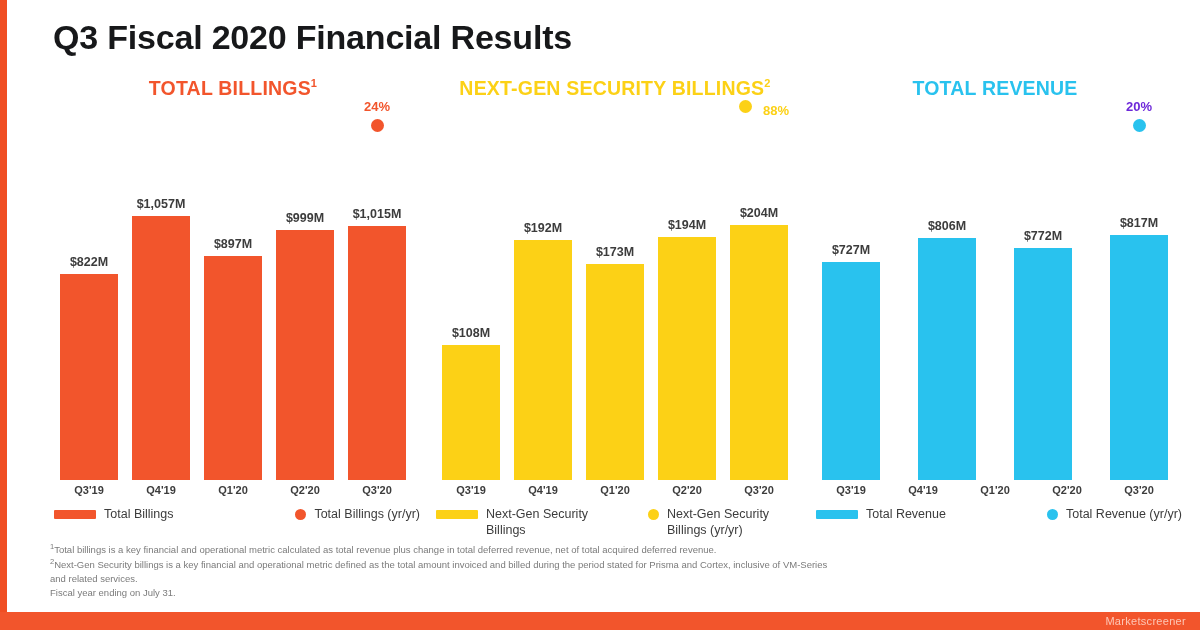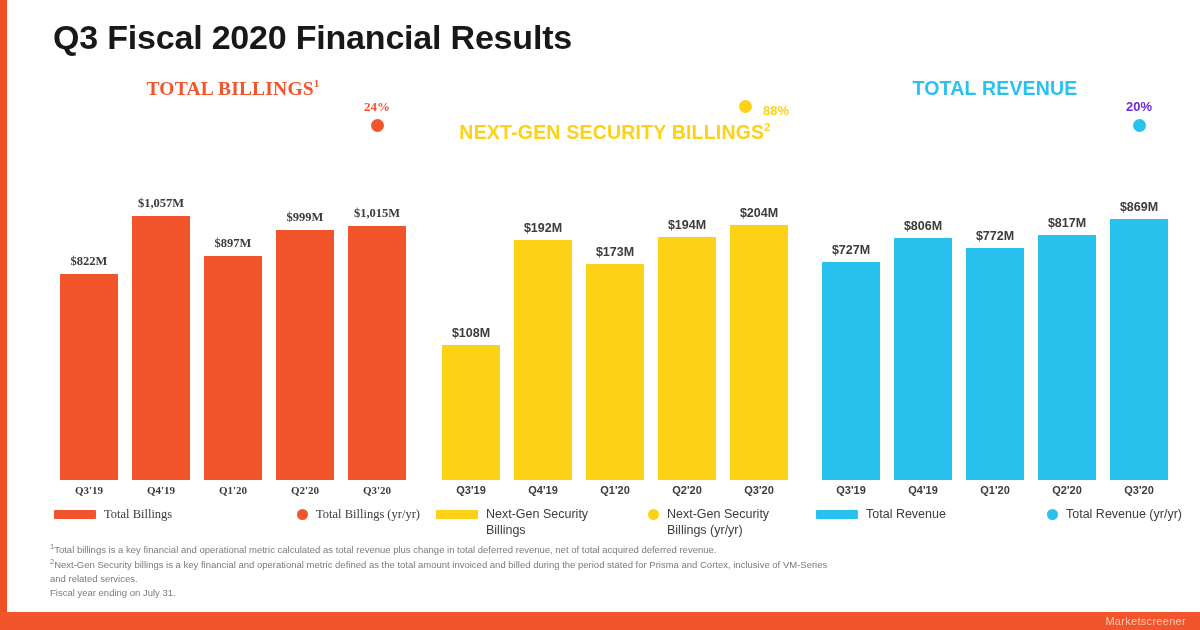--- a/index.html
+++ b/index.html
@@ -29,21 +29,21 @@
   }
 
   .title{
     position:absolute;left:53px;top:18px;
     font-size:34px;font-weight:bold;color:#17181a;
     letter-spacing:-0.2px;
   }
 
   
   .panel{position:absolute;top:74px;width:390px;height:460px;}
-  .panel.p1{left:38px;font-family:Liberation Serif, serif;}
+  .panel.p1{left:38px;}
   .panel.p2{left:420px;}
   .panel.p3{left:800px;}
 
   .panel-title{
     text-align:center;font-size:19.5px;font-weight:bold;
     letter-spacing:.2px;line-height:1;
     margin:0;padding-top:4px;
   }
   .panel-title sup{font-size:11px;vertical-align:super;}
 
@@ -163,21 +163,21 @@
           <div class="legend-text">Total Billings</div>
         </div>
         <div class="legend-item">
           <div class="swatch-dot" style="background: rgb(242, 85, 44);"></div>
           <div class="legend-text">Total Billings (yr/yr)</div>
         </div>
       </div>
   </div>
 
   <div class="panel p2">
-    <div class="panel-title" style="color: rgb(252, 209, 22); margin-top: 44px;">
+    <div class="panel-title" style="color: rgb(252, 209, 22);">
       <span>NEXT-GEN SECURITY BILLINGS</span><sup>2</sup>
     </div>
     <div class="growth below" style="left: 309px;">
       <div class="dot" style="background: rgb(252, 209, 22);"></div>
       <div class="pct" style="color: rgb(252, 209, 22);">88%</div>
     </div>
     <div class="plot">
       <div class="bars">
           <div class="barwrap">
             <div class="barlabel">$108M</div>
@@ -239,24 +239,20 @@
             <div class="bar" style="background: rgb(41, 194, 238); height: 242px;"></div>
           </div>
           <div class="barwrap">
             <div class="barlabel">$772M</div>
             <div class="bar" style="background: rgb(41, 194, 238); height: 232px;"></div>
           </div>
           <div class="barwrap">
             <div class="barlabel">$817M</div>
             <div class="bar" style="background: rgb(41, 194, 238); height: 245px;"></div>
           </div>
-          <div class="barwrap">
-            <div class="barlabel">$869M</div>
-            <div class="bar" style="background: rgb(41, 194, 238); height: 261px;"></div>
-          </div>
         </div>
     </div>
     <div class="axis">
         <span>Q3'19</span>
         <span>Q4'19</span>
         <span>Q1'20</span>
         <span>Q2'20</span>
         <span>Q3'20</span>
       </div>
     <div class="legend">

